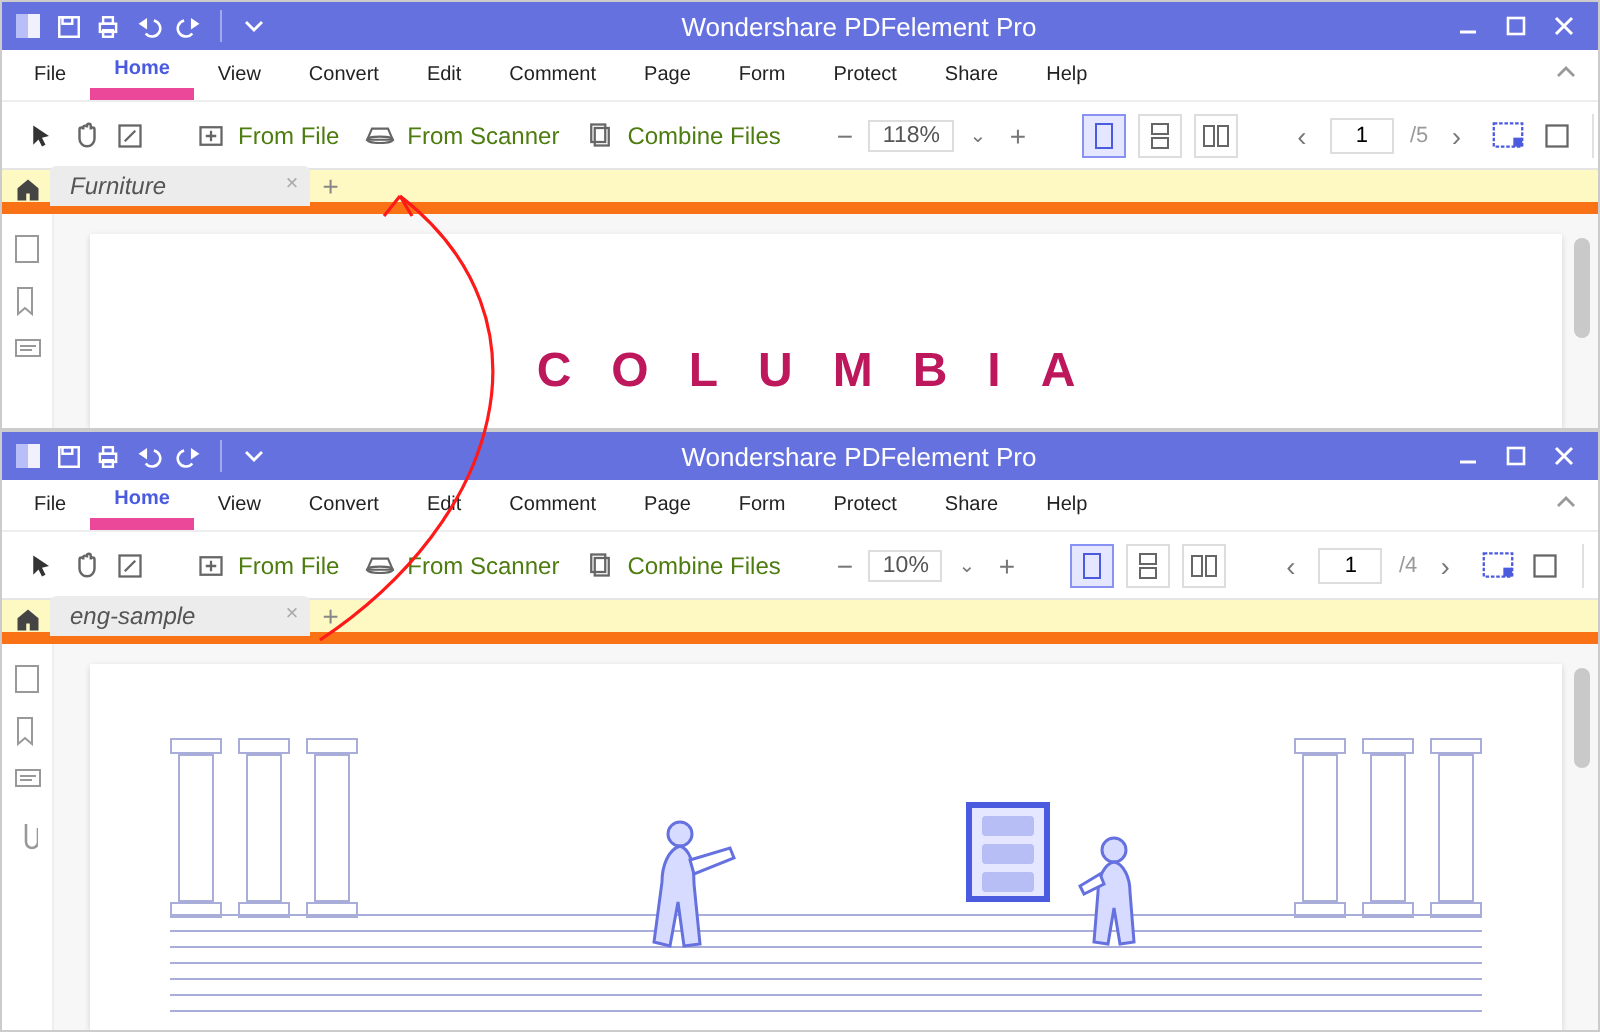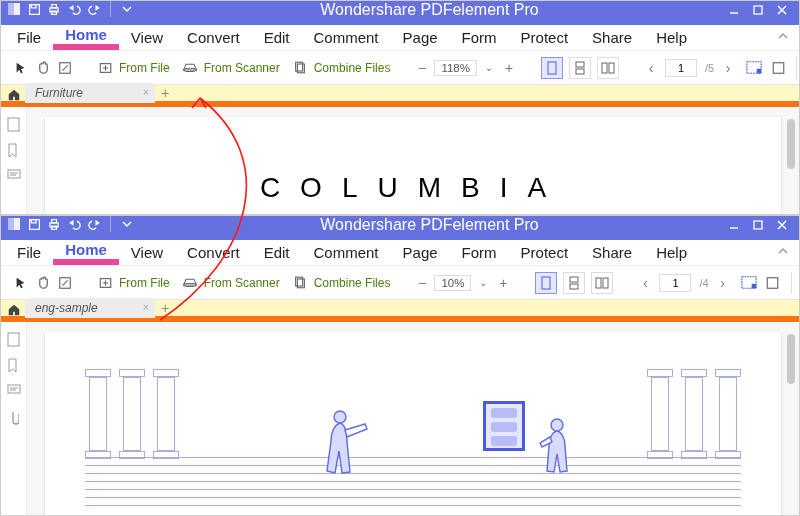--- a/index.html
+++ b/index.html
@@ -2,31 +2,31 @@
 <html><head>
 <meta charset="utf-8">
 <style>
   * { box-sizing: border-box; margin: 0; padding: 0; font-family: "Segoe UI", Arial, sans-serif; }
   body { width: 800px; height: 516px; background: #fff; position: relative; overflow: hidden; }
 
   .window { position: absolute; left: 0; right: 0; background: #fff; border: 1px solid #ccc; }
   .win1 { top: 0; height: 215px; }
   .win2 { top: 215px; height: 301px; }
 
-  .titlebar { height: 24px; background: #6671e0; color: #fff; display: flex; align-items: flex-start; font-size: 16px; }
+  .titlebar { height: 24px; background: #6671e0; color: #fff; display: flex; align-items: center; font-size: 13px; }
   .tb-left { display: flex; align-items: center; gap: 6px; padding-left: 6px; }
   .tb-ico { width: 14px; height: 14px; display: inline-flex; align-items: center; justify-content: center; color: #fff; }
   .tb-sep { width: 1px; height: 16px; background: rgba(255,255,255,.4); margin: 0 3px; }
   .tb-center { flex: 1; text-align: center; }
   .tb-right { display: flex; align-items: center; gap: 6px; padding-right: 8px; }
   .tb-btn { width: 18px; height: 18px; display: inline-flex; align-items: center; justify-content: center; color:#fff; }
   svg { display:block; }
 
   .menubar { height: 26px; display: flex; align-items: center; background: #fff; border-bottom: 1px solid #eee; padding: 0 4px; position: relative;}
-  .menu-item { padding: 0 12px; font-size: 15px; color: #222; height: 100%; display:flex; align-items:center; }
+  .menu-item { padding: 0 12px; font-size: 10px; color: #222; height: 100%; display:flex; align-items:center; }
   .menu-item.active { color: #4a5be0; border-bottom: 6px solid #ec4899; font-weight: 600; }
   .menu-chev { position:absolute; right:10px; top:6px; color:#888; }
 
   .toolbar { height: 34px; display:flex; align-items:center; border-bottom: 1px solid #e5e5e5; font-size: 12px; color:#555; padding: 0 6px; gap: 4px; }
   .tool-group { display:flex; align-items:center; gap: 6px; padding: 0 6px; }
   .vsep { width:1px; height:22px; background:#e0e0e0; margin: 0 2px;}
   .tool-ico { width:16px; height:16px; color:#666; display:inline-flex; align-items:center; justify-content:center;}
   .tool-lbl { font-size: 12px; color:#4d7c0f; white-space: nowrap; }
   .zoom-box { display:flex; align-items:center; gap:4px; }
   .zoom-val { border:1px solid #ddd; padding:1px 6px; font-size:11.5px; min-width:36px; text-align:center; }
@@ -42,21 +42,21 @@
   .doc-tab { background:#ececec; height:20px; display:flex; align-items:center; padding: 0 22px 0 10px; position:relative; border-radius: 3px 3px 0 0; color:#555; min-width:130px;}
   .doc-tab .x { position:absolute; right:6px; top:3px; color:#aaa; font-size:11px;}
   .tab-plus { margin-left:6px; color:#888; font-size:14px; }
 
   .canvas-area { position:absolute; top:106px; bottom:0; left:0; right:0; background:#fafafa; display:flex;}
   .sidebar { width:26px; background:#fff; border-right:1px solid #eee; display:flex; flex-direction:column; align-items:center; gap:12px; padding-top:10px; color:#888;}
   .sb-ico { width:14px; height:14px; }
   .doc-viewport { flex:1; position:relative; overflow:hidden; background:#f7f7f7; padding: 10px 18px 0 18px;}
   .page { background:#fff; height: 100%; box-shadow: 0 1px 3px rgba(0,0,0,.15); position:relative; overflow:hidden;}
   .scrollbar { position:absolute; right:4px; top:12px; width:8px; height:50px; background:#c9c9c9; border-radius:4px;}
-  .columbia { font-family: Arial, sans-serif; font-weight:400; letter-spacing: 20px; font-size: 28px; color:#000000; text-align:center; padding-top: 55px;}
+  .columbia { font-family: Arial, sans-serif; font-weight:700; letter-spacing: 20px; font-size: 24px; color:#be185d; text-align:center; padding-top: 55px;}
 
   
   .illus { position:absolute; left:0; right:0; bottom:0; height:140px; }
   .steps { position:absolute; left:40px; right:40px; bottom:0; height:60px; }
   .step { position:absolute; left:0; right:0; height:8px; border-top:1px solid #a9add9;}
   .colm { position:absolute; bottom:56px; width:26px; height:90px; }
   .colm .shaft { position:absolute; left:4px; right:4px; top:8px; bottom:8px; background:#fff; border:1px solid #a9add9;}
   .colm .cap { position:absolute; left:0; right:0; height:8px; border:1px solid #a9add9; background:#fff;}
   .colm .cap.top { top:0;} .colm .cap.bot { bottom:0;}
   .person { position:absolute; bottom:30px; }

